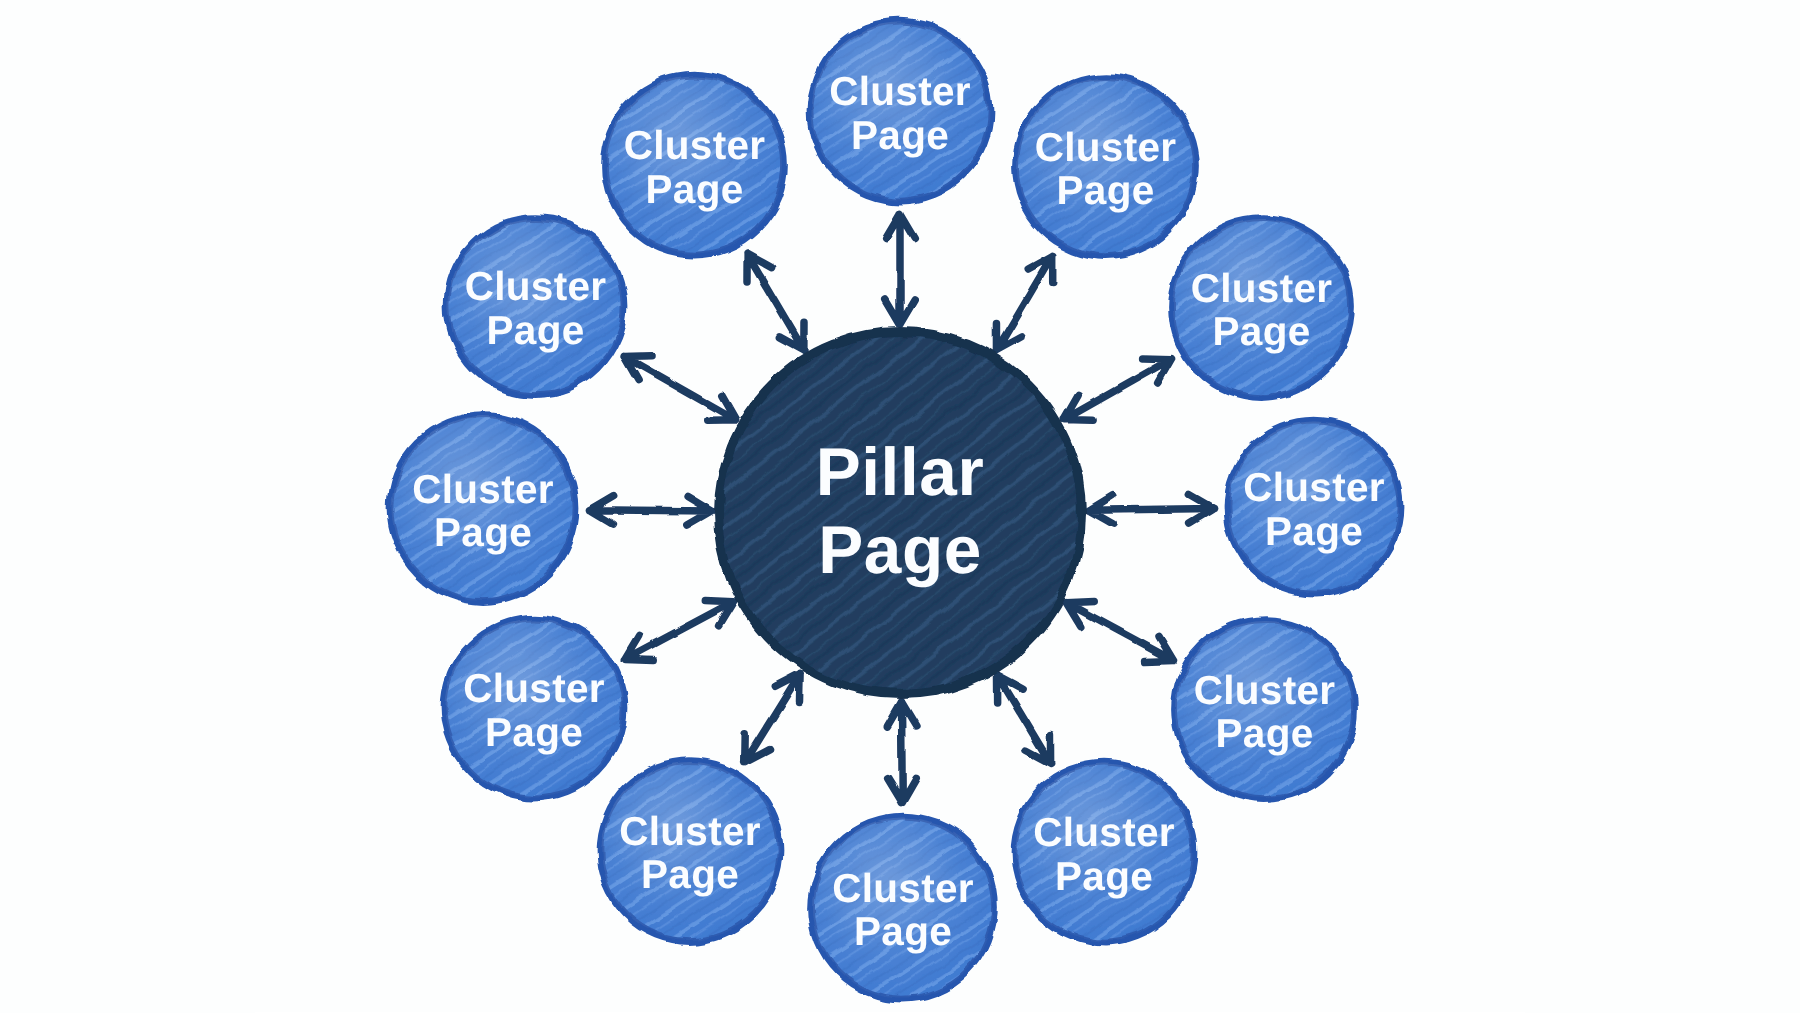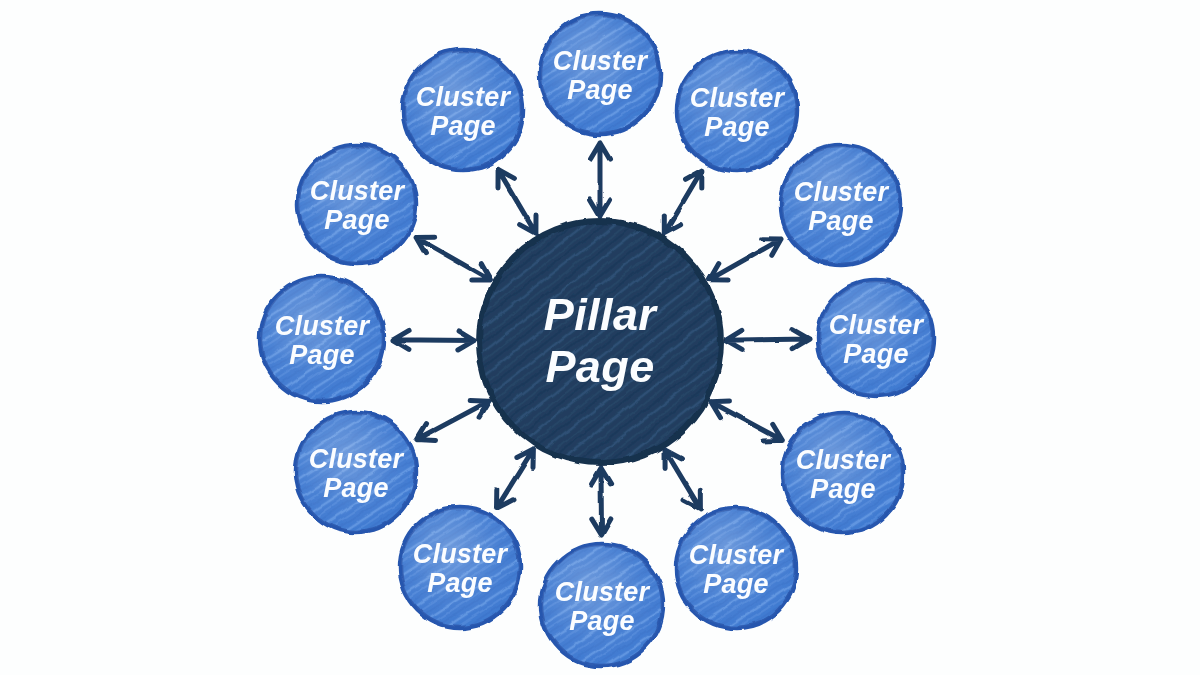--- a/index.html
+++ b/index.html
@@ -8,21 +8,20 @@
     width: 1200px;
     height: 675px;
     overflow: hidden;
     background: #ffffff;
     font-family: "Liberation Sans", sans-serif;
   }
   .stage {
     position: relative;
     width: 1200px;
     height: 671px;
-    font-style: italic;
   }
   svg { display: block; }
   .node-label {
     font-family: "Liberation Sans", sans-serif;
     font-weight: bold;
     text-anchor: middle;
   }
   .cluster-label { font-size: 27px; letter-spacing: 0.2px; }
   .pillar-label  { font-size: 45px; letter-spacing: 0.4px; }
 </style>

